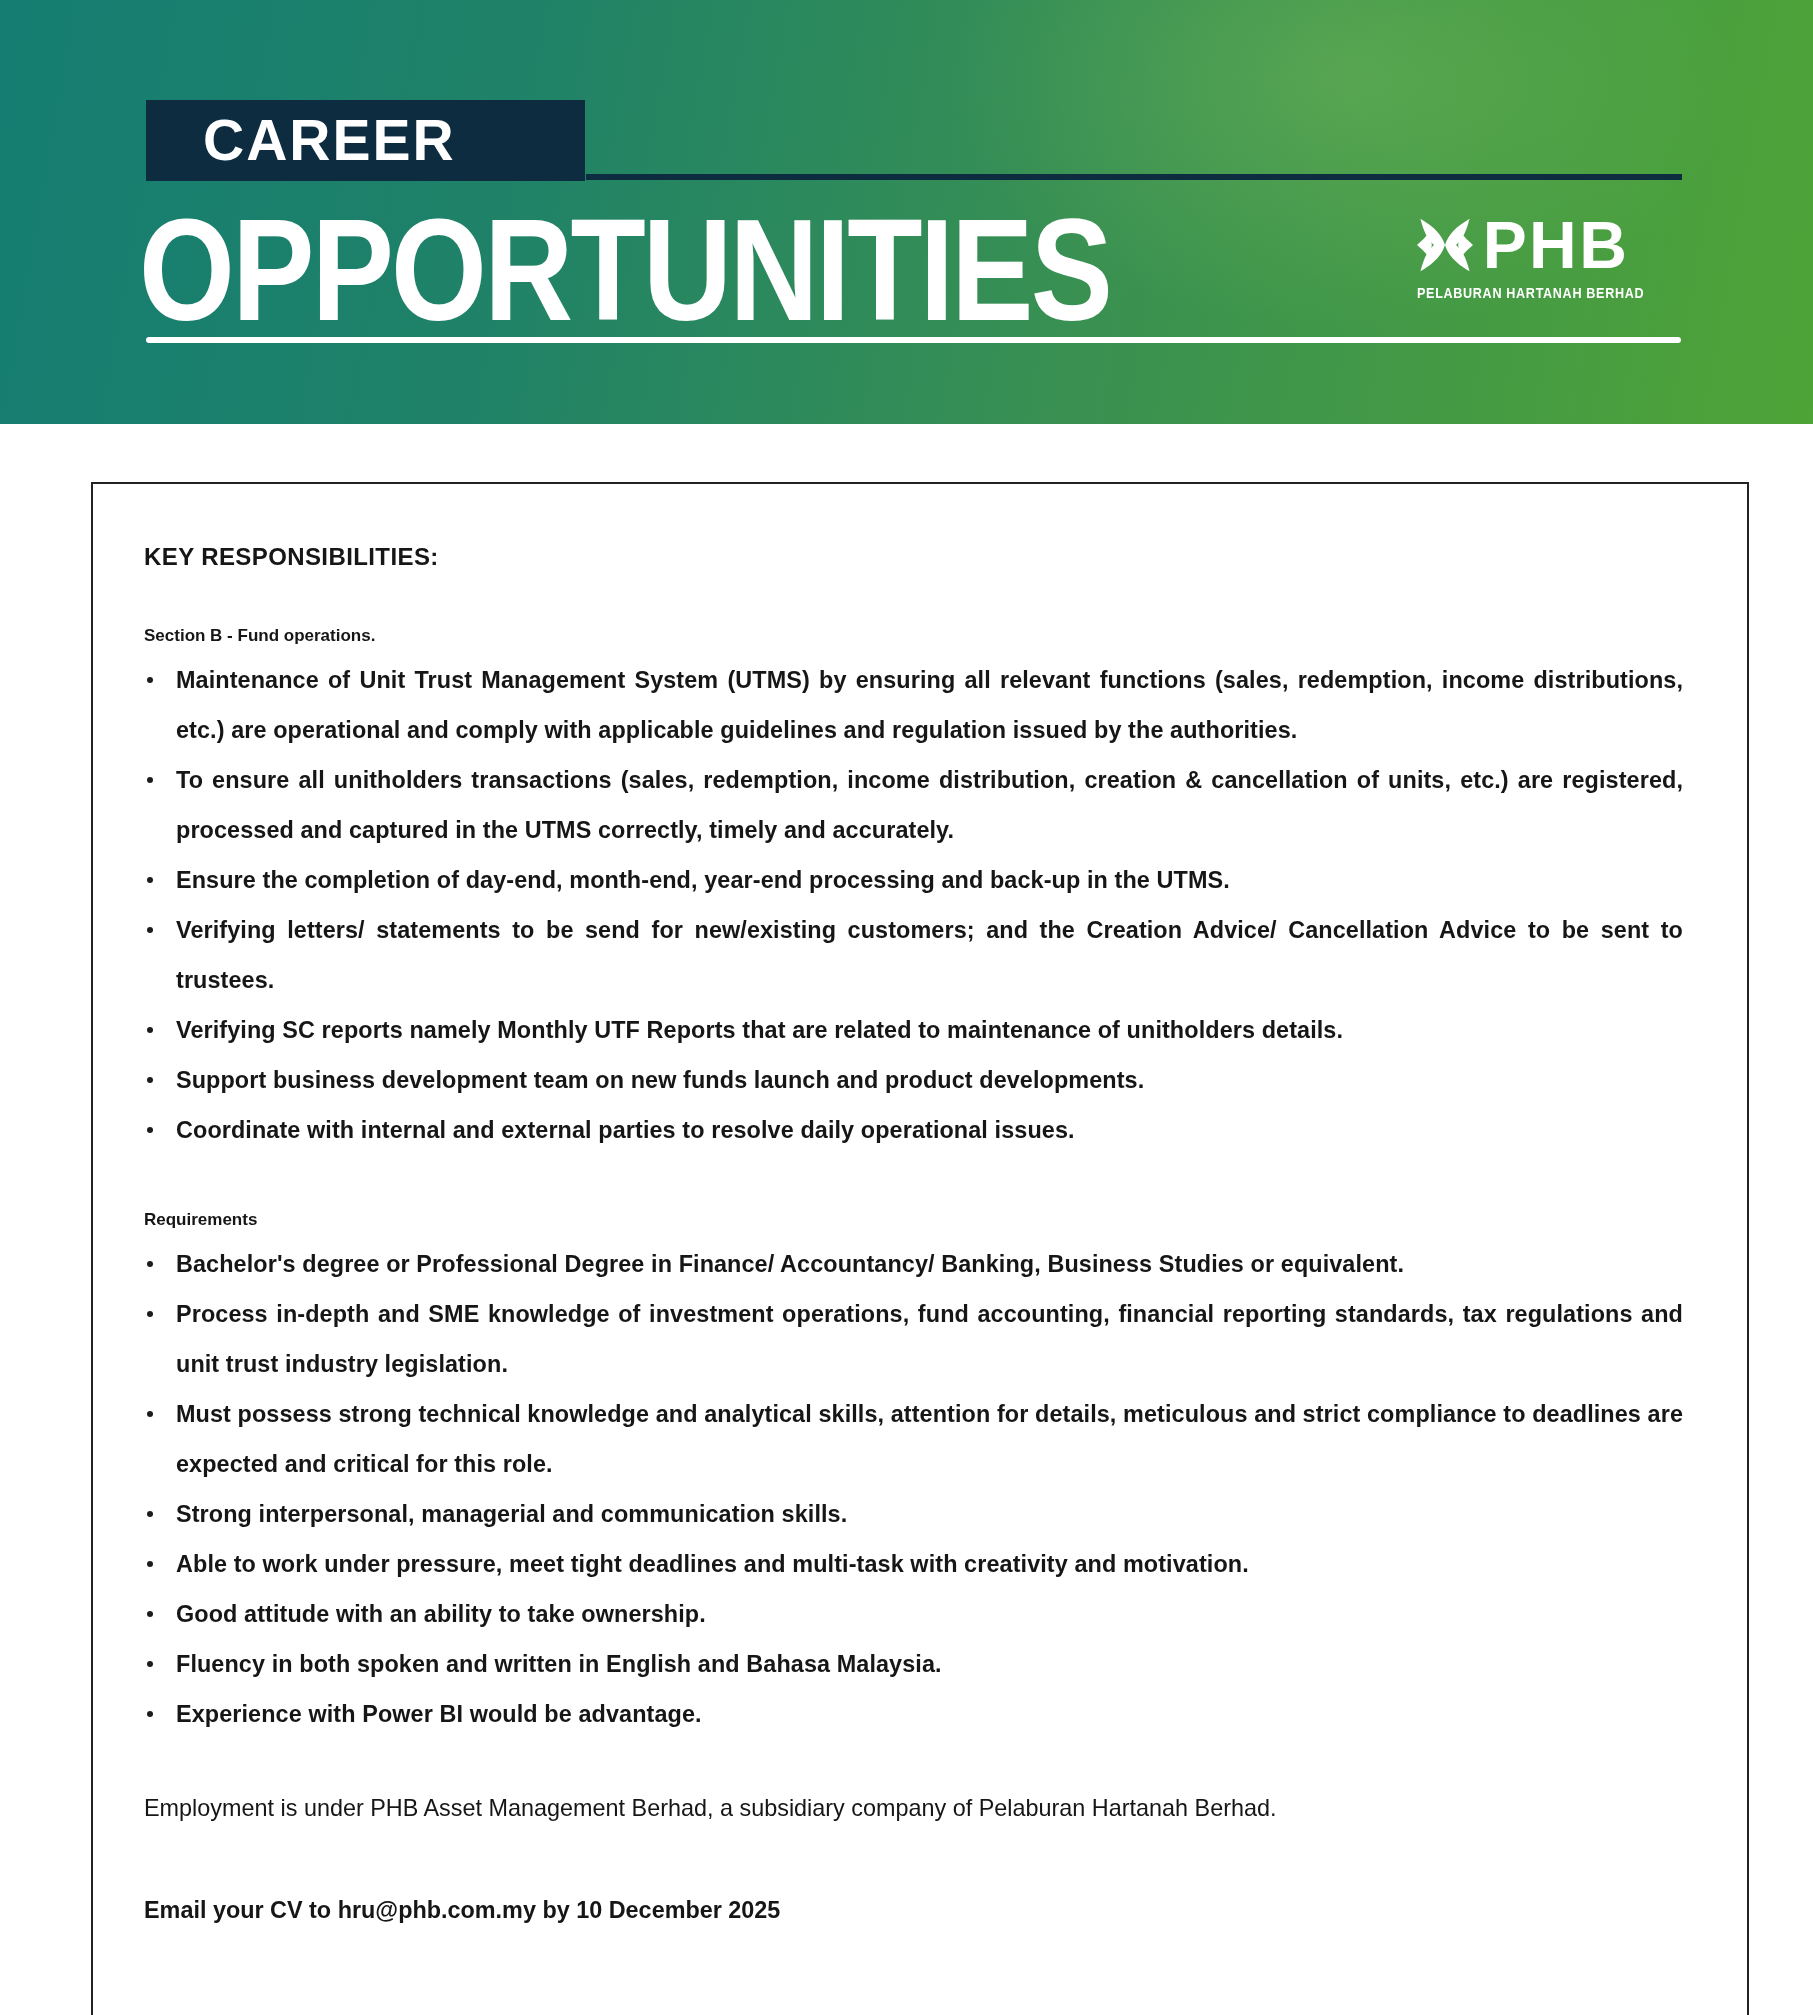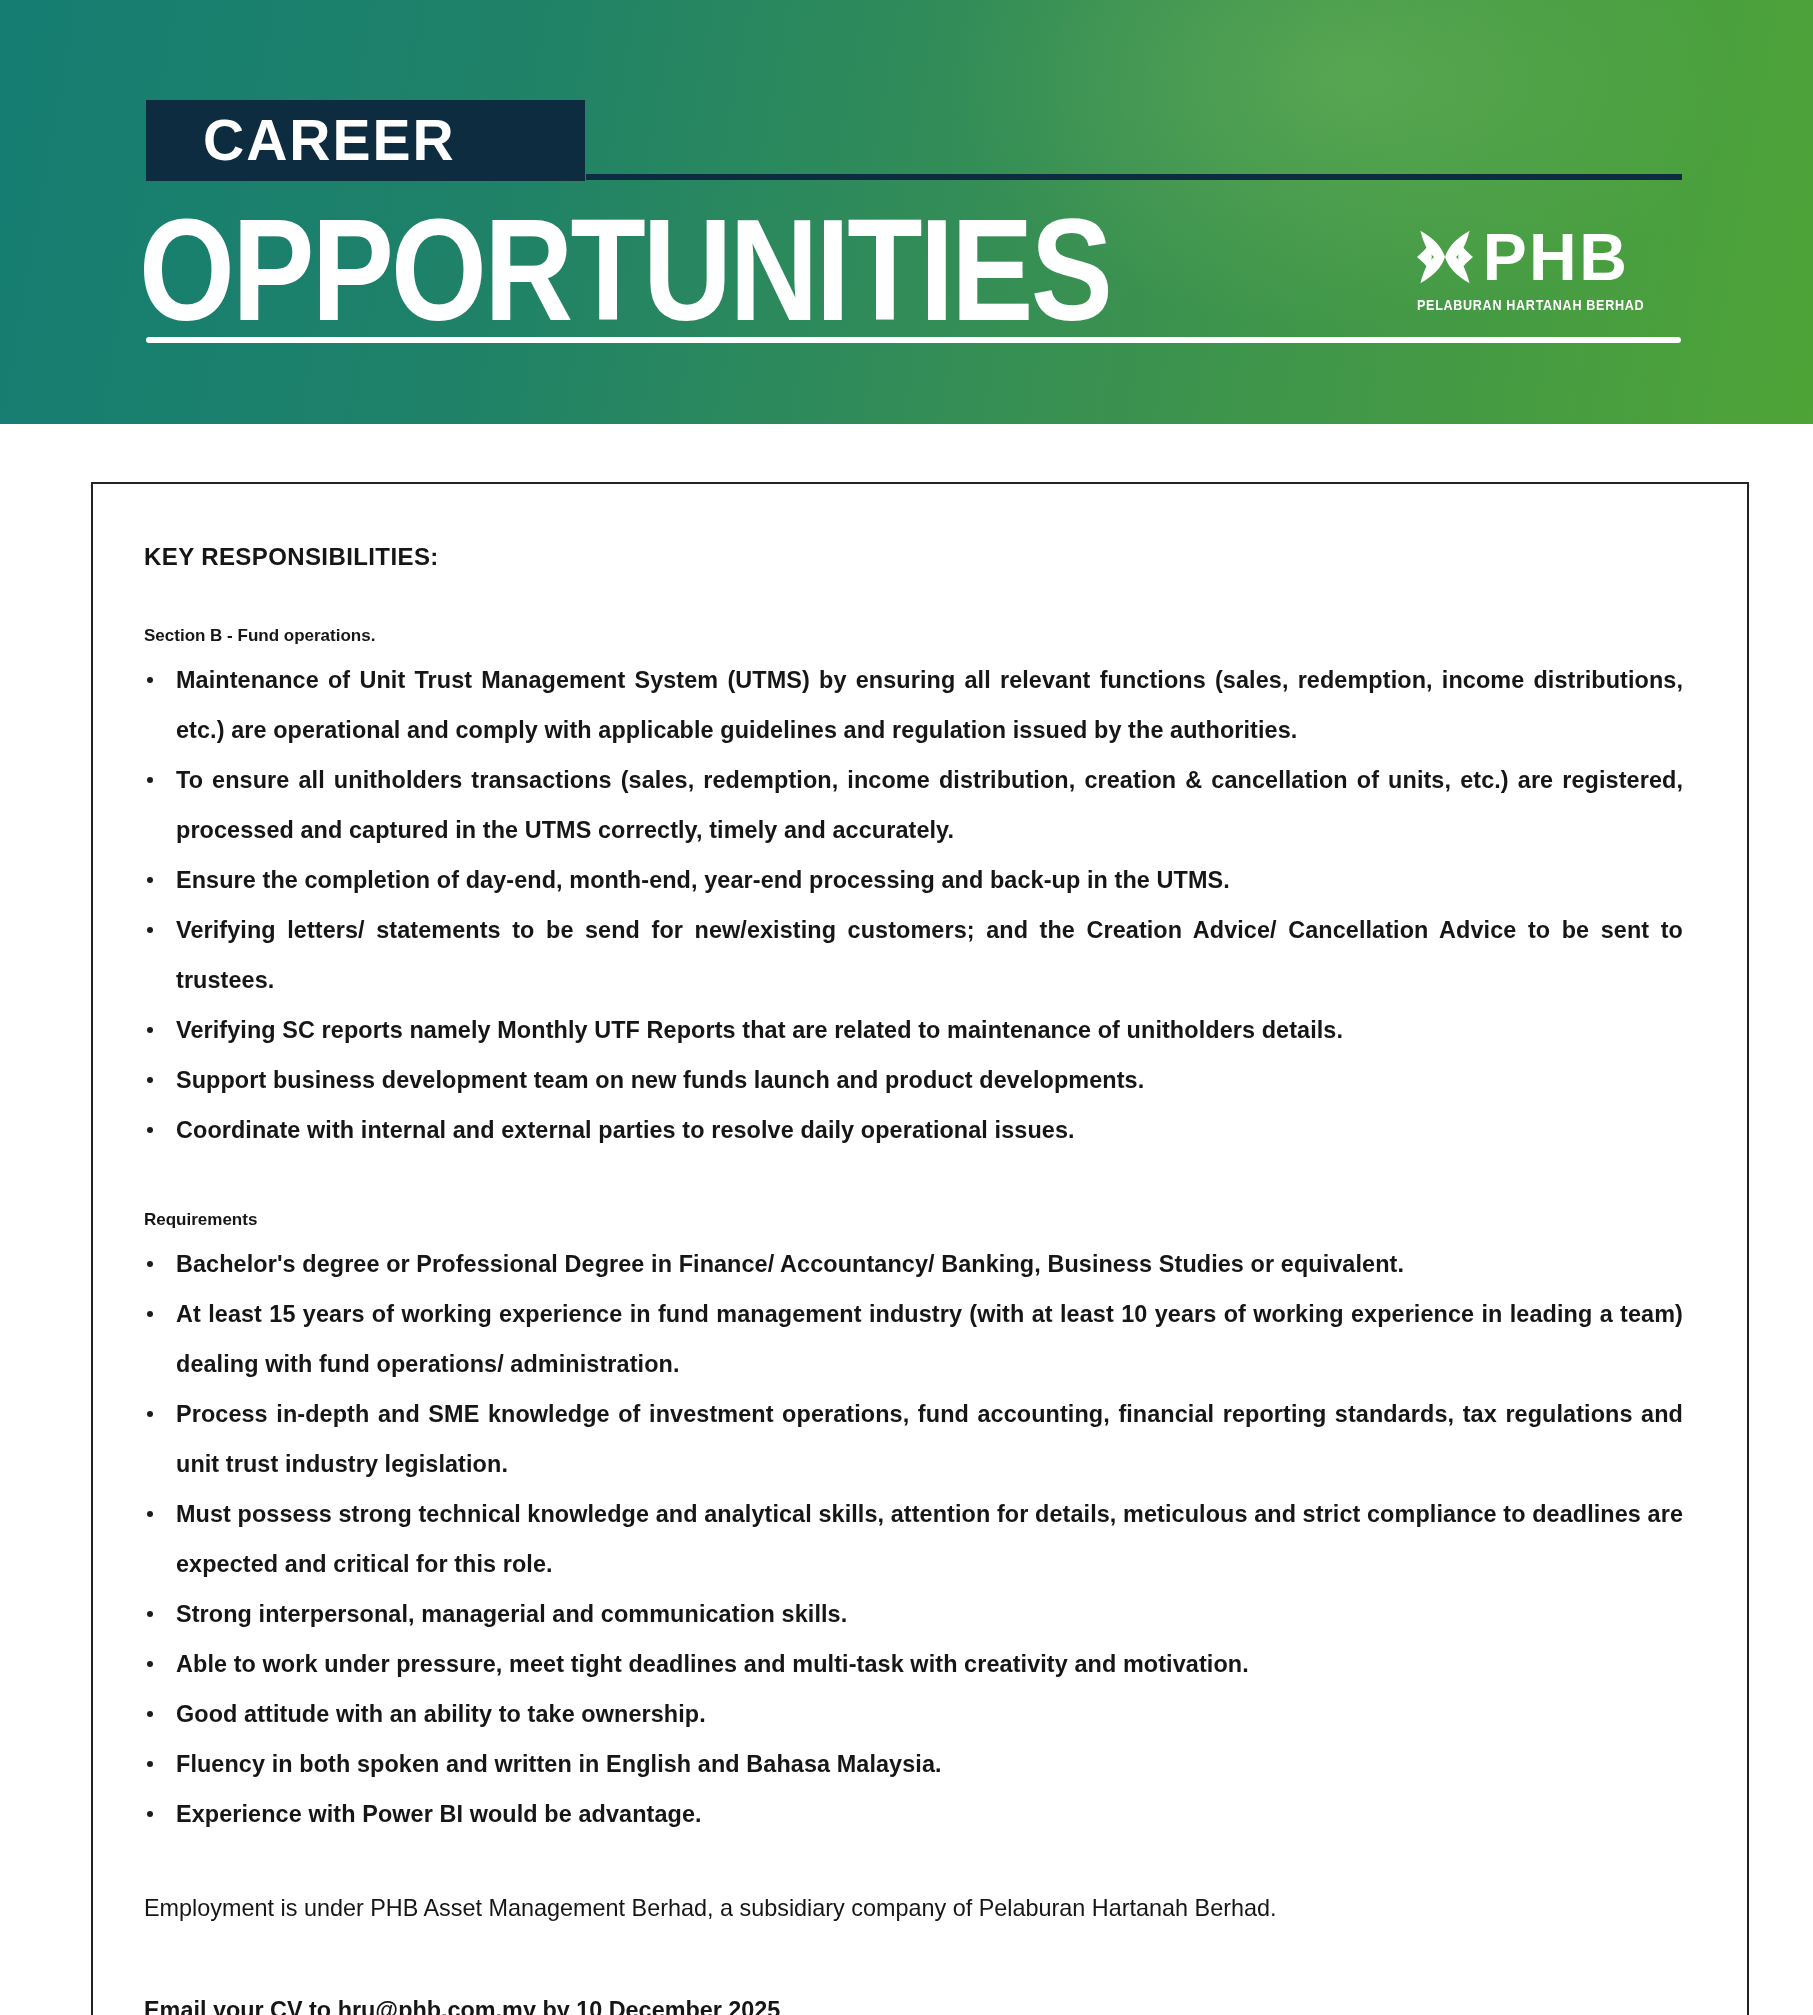--- a/index.html
+++ b/index.html
@@ -24,21 +24,21 @@
     color:#ffffff; font-size:57px; font-weight:bold; letter-spacing:2px; line-height:1;
   }
   .navy-line { position:absolute; left:586px; top:174px; width:1096px; height:6.4px; background:#0e2c40; }
   .hero-title {
     position:absolute; left:139px; top:198px; margin:0;
     color:#ffffff; font-size:145px; font-weight:bold; letter-spacing:-3.2px; line-height:1;
     transform:scaleX(0.85); transform-origin:left top; white-space:nowrap;
   }
   .hero-underline { position:absolute; left:146px; top:337px; width:1535px; height:6px; background:#ffffff; border-radius:3.2px; }
 
-  .logo { position:absolute; left:1417px; top:229px; }
+  .logo { position:absolute; left:1417px; top:217px; }
   .logo-row { display:flex; align-items:center; }
   .logo-mark { width:56px; height:56px; }
   .logo-text {
     color:#ffffff; font-size:66px; font-weight:bold; letter-spacing:2.4px;
     line-height:56px; margin-left:9.7px;
   }
   .logo-subtext {
     margin-top:11.3px; color:#ffffff; font-size:15px; font-weight:bold; letter-spacing:0.8px;
     transform:scaleX(0.84); transform-origin:left top; white-space:nowrap;
   }
@@ -101,21 +101,20 @@
       <li>Verifying letters/ statements to be send for new/existing customers; and the Creation Advice/ Cancellation Advice to be sent to trustees.</li>
       <li>Verifying SC reports namely Monthly UTF Reports that are related to maintenance of unitholders details.</li>
       <li>Support business development team on new funds launch and product developments.</li>
       <li>Coordinate with internal and external parties to resolve daily operational issues.</li>
     </ul>
 
     <h3 class="sub-title req">Requirements</h3>
 
     <ul class="bullets reqs">
       <li>Bachelor's degree or Professional Degree in Finance/ Accountancy/ Banking, Business Studies or equivalent.</li>
-      <li>At least 15 years of working experience in fund management industry (with at least 10 years of working experience in leading a team) dealing with fund operations/ administration.</li>
       <li>Process in-depth and SME knowledge of investment operations, fund accounting, financial reporting standards, tax regulations and unit trust industry legislation.</li>
       <li>Must possess strong technical knowledge and analytical skills, attention for details, meticulous and strict compliance to deadlines are expected and critical for this role.</li>
       <li>Strong interpersonal, managerial and communication skills.</li>
       <li>Able to work under pressure, meet tight deadlines and multi-task with creativity and motivation.</li>
       <li>Good attitude with an ability to take ownership.</li>
       <li>Fluency in both spoken and written in English and Bahasa Malaysia.</li>
       <li>Experience with Power BI would be advantage.</li>
     </ul>
 
     <p class="note">Employment is under PHB Asset Management Berhad, a subsidiary company of Pelaburan Hartanah Berhad.</p>

